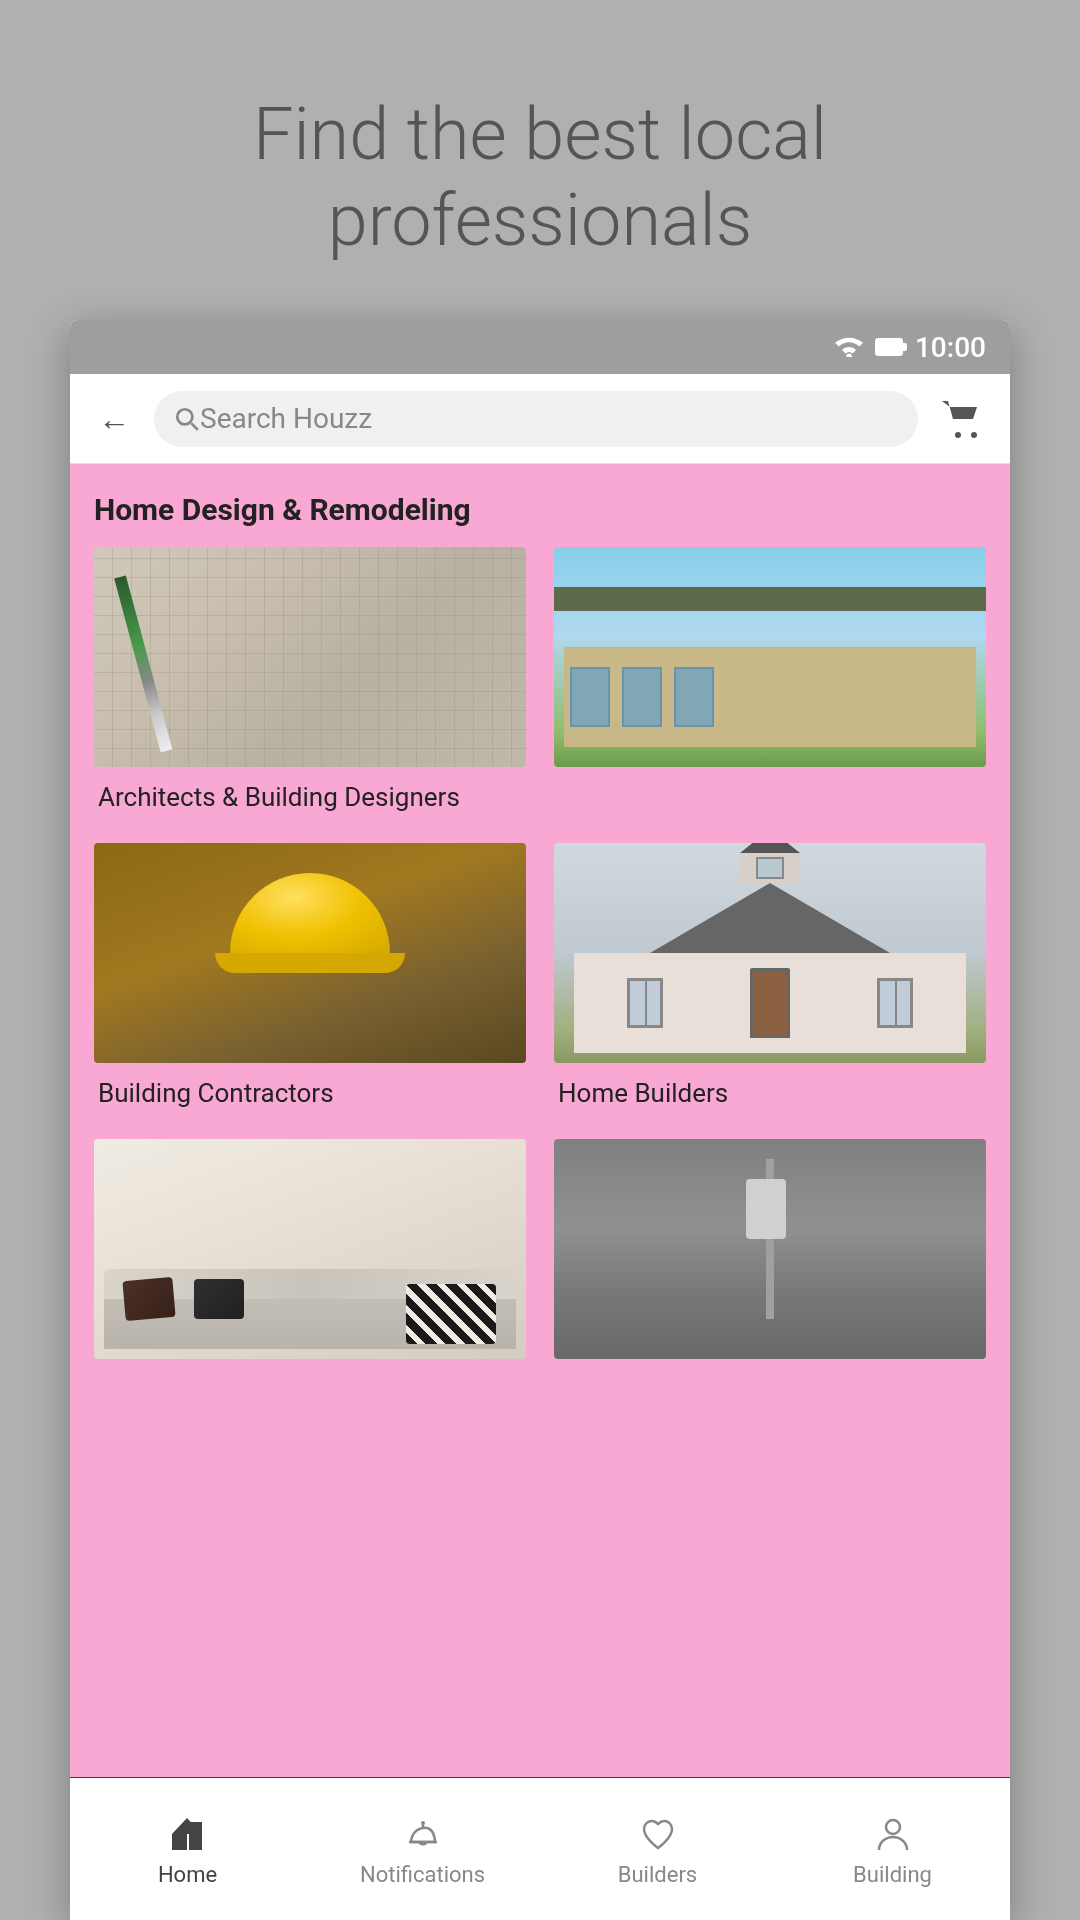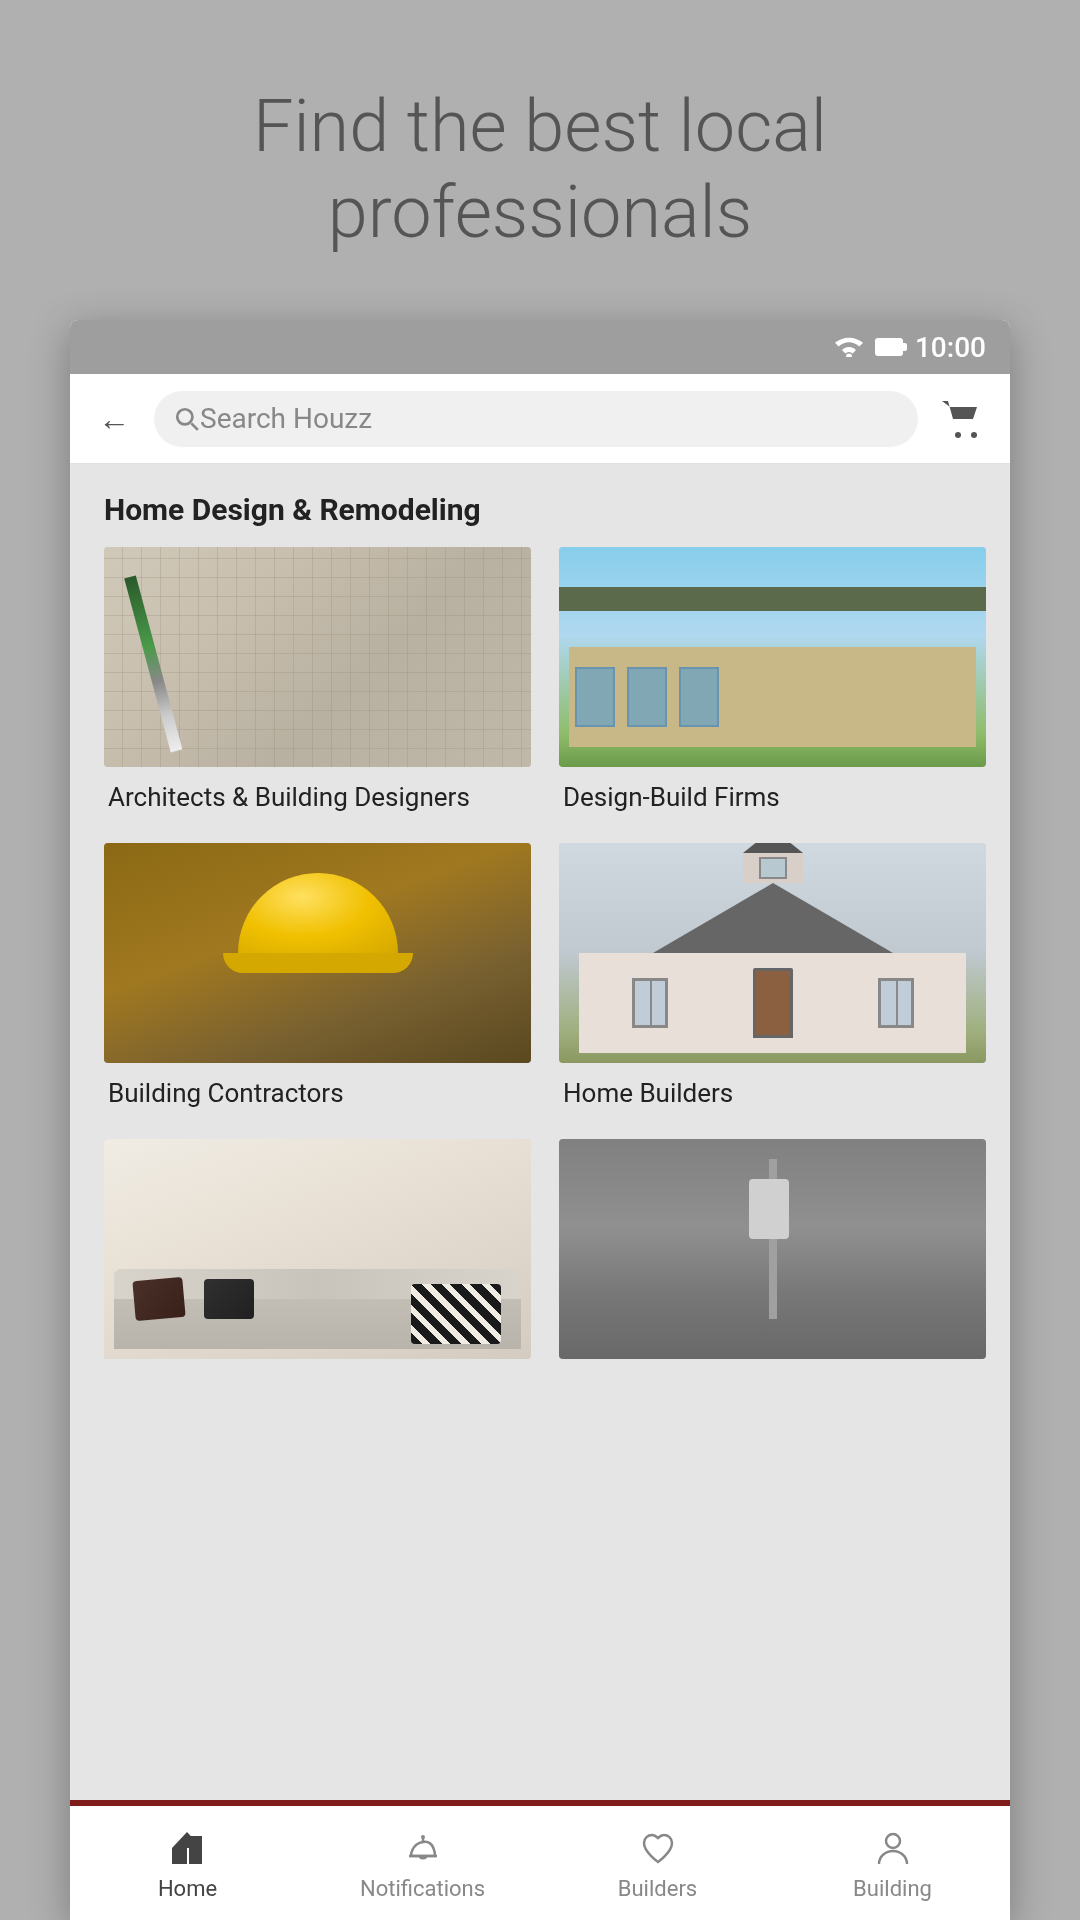--- a/index.html
+++ b/index.html
@@ -18,21 +18,21 @@
       position: absolute;
       inset: 0;
       background: linear-gradient(160deg, #c8c8c8 0%, #a0a8b0 40%, #8090a0 70%, #6070808 100%);
       filter: blur(20px);
       z-index: 0;
     }
 
     
     .hero {
       position: absolute;
-      top: 0;
+      top: 8px;
       left: 0;
       right: 0;
       height: 340px;
       display: flex;
       align-items: center;
       justify-content: center;
       z-index: 1;
     }
     .hero-title {
       font-size: 72px;
@@ -149,22 +149,21 @@
       align-items: center;
       justify-content: center;
       cursor: pointer;
       flex-shrink: 0;
     }
 
     
     .content-scroll {
       flex: 1;
       overflow-y: auto;
-      background: #e5e5e5;
-      padding-left: 10px;
+      background: #f9a8d4;
     }
 
     .section-title {
       font-size: 30px;
       font-weight: 700;
       color: #222;
       padding: 28px 24px 20px;
     }
 
     .grid-container {
@@ -435,23 +434,23 @@
 
     .grid-item-label {
       font-size: 26px;
       color: #222;
       line-height: 1.3;
       padding: 0 4px;
     }
 
     
     .bottom-nav {
-      height: 120px;
+      height: 143px;
       background: #fff;
-      border-top: 6px solid #7f1d1d;
+      border-top: 1px solid #7f1d1d;
       display: flex;
       align-items: center;
       justify-content: space-around;
       flex-shrink: 0;
     }
     .nav-item {
       display: flex;
       flex-direction: column;
       align-items: center;
       gap: 6px;
@@ -539,21 +538,20 @@
             <div class="house-modern">
               <div class="house-roof-flat"></div>
               <div class="house-body">
                 <div class="house-window"></div>
                 <div class="house-window"></div>
                 <div class="house-window"></div>
               </div>
             </div>
           </div>
         </div>
-        <div class="grid-item-label">Design-Build Firms</div>
       </div>
 
       <div class="grid-item">
         <div class="grid-item-image">
           <div class="img-contractor">
             <div class="hardhat">
               <div class="hardhat-dome"></div>
               <div class="hardhat-brim"></div>
             </div>
           </div>

